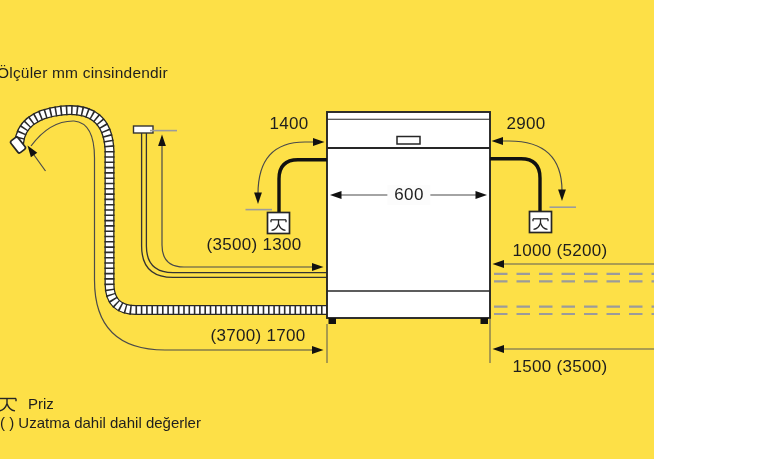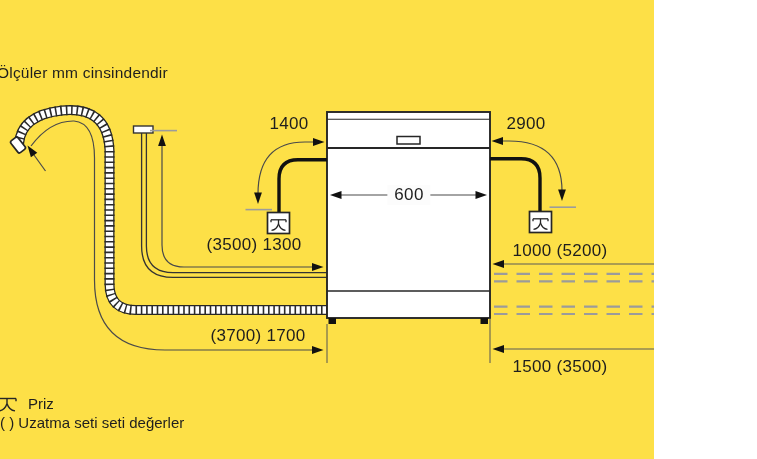--- a/index.html
+++ b/index.html
@@ -133,15 +133,15 @@
   <div class="lbl dim" style="left:254px;top:235px;">(3500) 1300</div>
 
   <div class="lbl dim" style="left:560px;top:241px;">1000 (5200)</div>
 
   <div class="lbl dim" style="left:258px;top:326px;text-align:center;">(3700) 1700</div>
 
   <div class="lbl dim" style="left:560px;top:325px;margin-top:32px;">1500 (3500)</div>
 
   <div class="lbl legend" style="left:28px;top:395px;">Priz</div>
 
-  <div class="lbl legend" style="left:0px;top:414px;">( ) Uzatma seti seti değerler</div>
+  <div class="lbl legend" style="left:0px;top:414px;">( ) Uzatma dahil dahil değerler</div>
 
 </div>
 
 </body></html>

